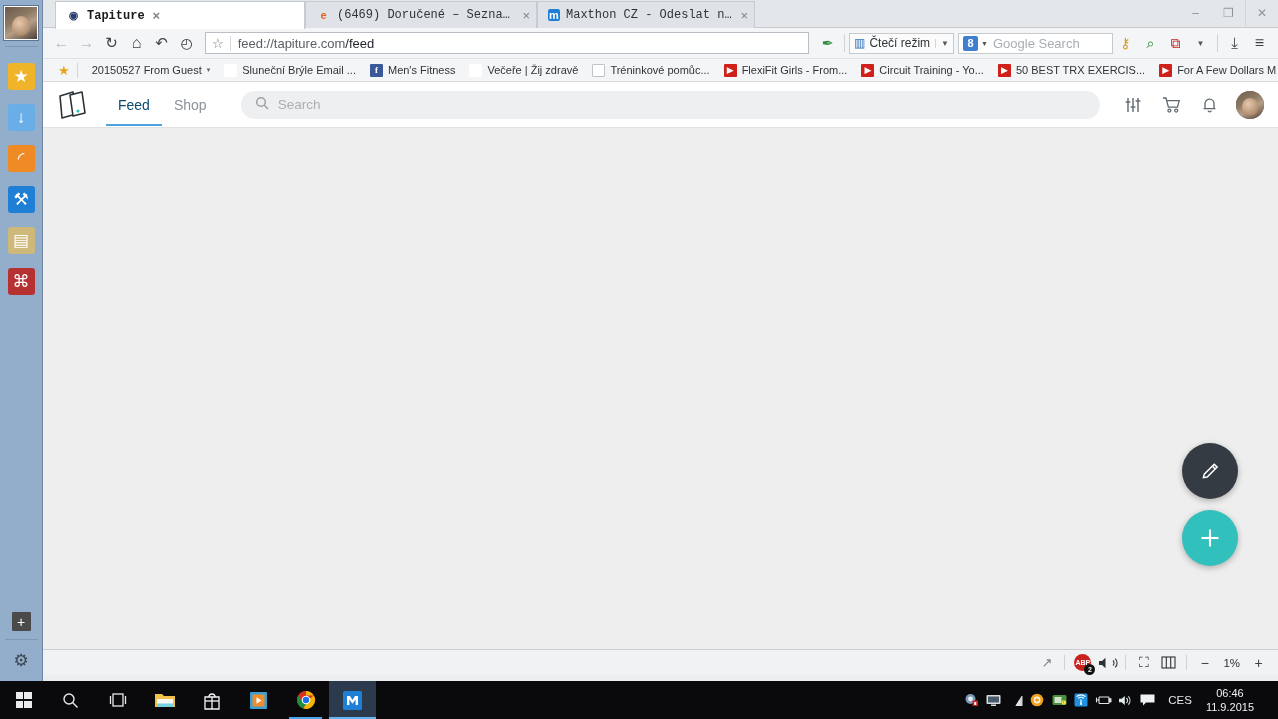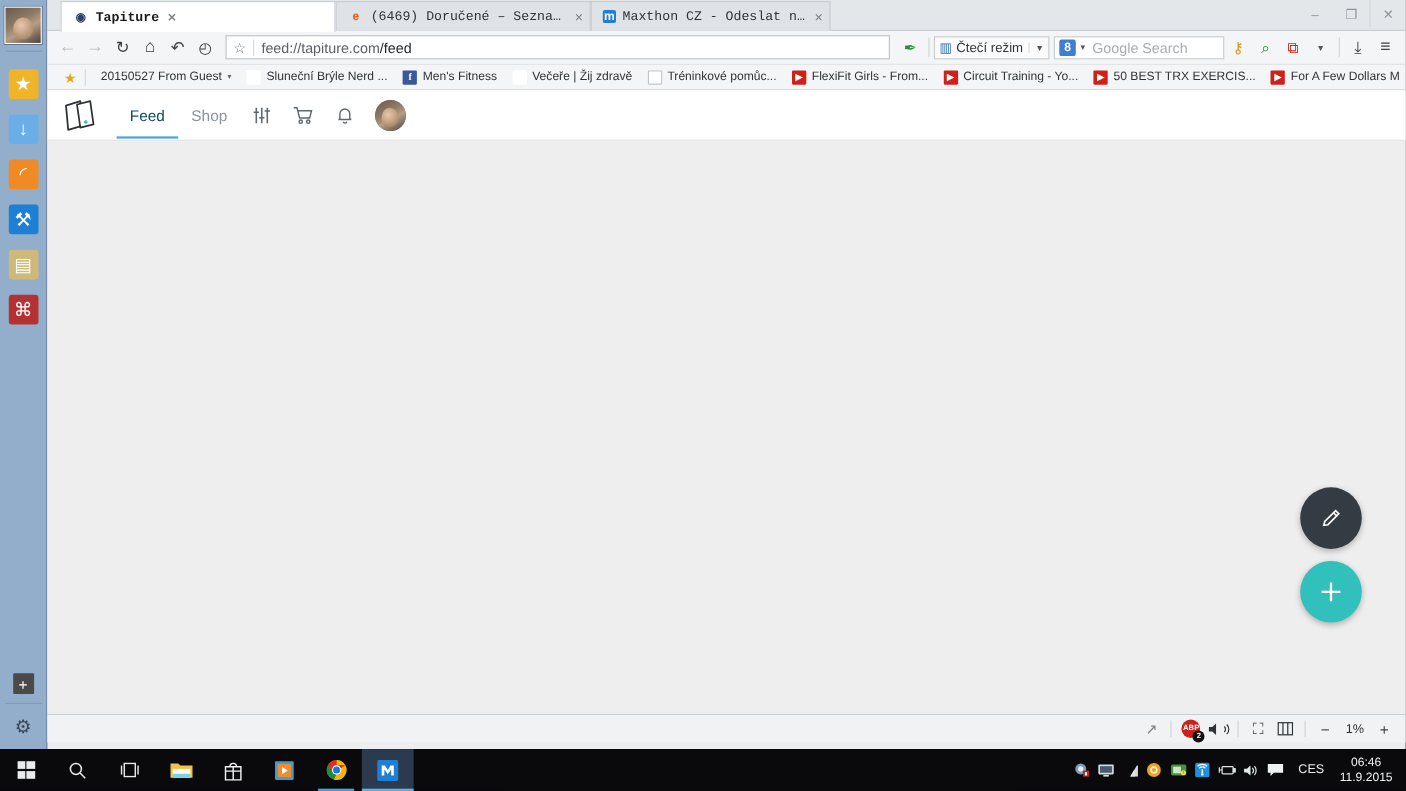--- a/index.html
+++ b/index.html
@@ -208,21 +208,21 @@
   .tbi.running::after {
     content: ""; position: absolute; left: 7px; right: 7px; bottom: 0; height: 2px; background: #4ba3e8;
   }
   .tbi.active { background: #2b3b4d; }
   .tbi.active::after {
     content: ""; position: absolute; left: 0; right: 0; bottom: 0; height: 2px; background: #63b4f0;
   }
   .win-logo { width: 16px; height: 16px; display: grid; grid-template-columns: 1fr 1fr;
               grid-template-rows: 1fr 1fr; gap: 1.5px; }
   .win-logo i { background: #e9ebec; display: block; }
-  .tray { margin-left: auto; display: flex; align-items: center; padding-right: 4px; }
+  .tray { margin-left: auto; display: flex; align-items: center; padding-right: 16px; }
   .tri { width: 22px; height: 38px; display: flex; align-items: center; justify-content: center;
          font-size: 12px; flex: none; }
   .lang { color: #e7e9ea; font-size: 11.5px; padding: 0 10px; flex: none; }
   .clock { color: #f0f2f3; font-size: 11px; line-height: 14px; text-align: center;
            padding: 0 8px 0 4px; flex: none; }
 </style>
 </head>
 <body>
 
 <div id="sidebar">
@@ -321,21 +321,21 @@
   <div id="bookmarks">
     <span class="bmstar">★</span>
     <span class="bmdiv"></span>
 
     <div class="bm">
       <span>20150527 From Guest</span>
       <span class="cvt">▾</span>
     </div>
     <div class="bm">
       <span class="bi bi-sk">♛</span>
-      <span>Sluneční Brýle Nerd ...</span>
+      <span>Sluneční Brýle Email ...</span>
     </div>
     <div class="bm">
       <span class="bi bi-fb">f</span>
       <span>Men's Fitness</span>
     </div>
     <div class="bm">
       <span class="bi bi-vz">◔</span>
       <span>Večeře | Žij zdravě</span>
     </div>
     <div class="bm">
@@ -367,20 +367,29 @@
       <div id="logo">
         <svg width="34" height="30" viewBox="0 0 34 30">
           <path d="M3 6 L16 2 L19 24 L5 28 Z" fill="#fff" stroke="#2b3137" stroke-width="1.6" stroke-linejoin="round"></path>
           <path d="M13 5 L25 2 L28 23 L16 26 Z" fill="#fff" stroke="#2b3137" stroke-width="1.6" stroke-linejoin="round"></path>
           <circle cx="21" cy="21" r="1.6" fill="#32c0bc"></circle>
         </svg>
       </div>
       <div class="nav-link active">Feed</div>
       <div class="nav-link">Shop</div>
 
+      <div id="site-search">
+        <span class="sicon">
+          <svg width="14" height="14" viewBox="0 0 14 14">
+              <circle cx="6" cy="6" r="4.3" fill="none" stroke="#9aa1a7" stroke-width="1.5"></circle>
+              <line x1="9.2" y1="9.2" x2="13" y2="13" stroke="#9aa1a7" stroke-width="1.5"></line>
+            </svg>
+        </span>
+        <span class="sph">Search</span>
+      </div>
 
       <div class="hdr-ic">
         <svg width="18" height="18" viewBox="0 0 18 18" stroke="#5f686f" stroke-width="1.4">
           <line x1="4" y1="2" x2="4" y2="16"></line>
             <line x1="9" y1="2" x2="9" y2="16"></line>
             <line x1="14" y1="2" x2="14" y2="16"></line>
           <line x1="1.6" y1="6" x2="6.4" y2="6"></line>
             <line x1="6.6" y1="11" x2="11.4" y2="11"></line>
             <line x1="11.6" y1="5" x2="16.4" y2="5"></line>
         </svg>

